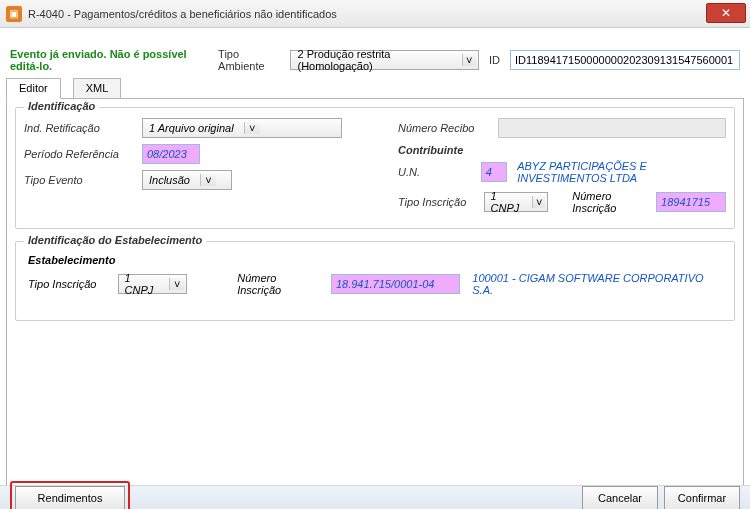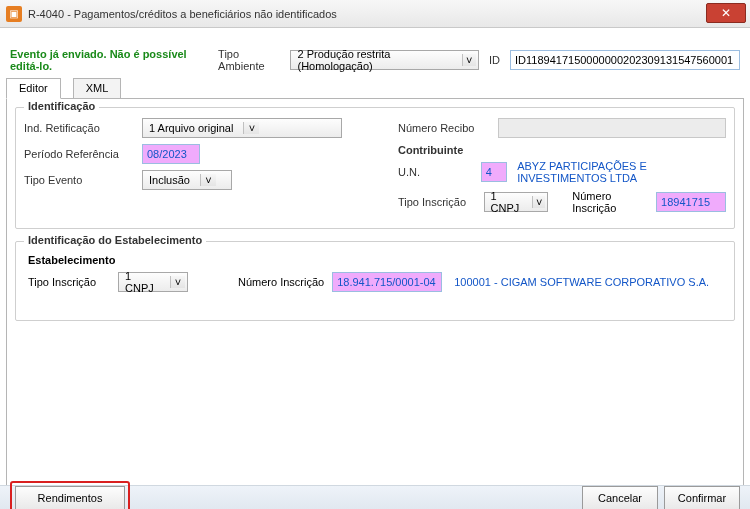--- a/index.html
+++ b/index.html
@@ -113,20 +113,21 @@
     position: relative;
   }
 
   
   .group {
     border: 1px solid #cfcfcf;
     border-radius: 2px;
     padding: 10px 8px 8px 8px;
     position: relative;
     margin-bottom: 12px;
+    font-style: italic;
   }
   .group > .legend {
     position: absolute;
     top: -8px; left: 8px;
     background: #fff;
     padding: 0 4px;
     font-weight: bold;
     color: #333;
   }
 
@@ -294,21 +295,21 @@
   <div class="group" style="height:80px">
     <span class="legend">Identificação do Estabelecimento</span>
     <div style="font-weight:bold;margin:2px 0 6px 4px">Estabelecimento</div>
     <div class="row" style="margin-left:4px">
       <span style="width:90px">Tipo Inscrição</span>
       <span class="combo" style="width:70px">
         <span class="combo-text">1 CNPJ</span>
         <span class="chev">˅</span>
       </span>
       <span style="margin-left:50px">Número Inscrição</span>
-      <span class="input blue" style="width:110px;margin-left:8px">
+      <span class="input blue" style="width:130px;margin-left:8px">
         <span>18.941.715/0001-04</span>
       </span>
       <span style="margin-left:12px;color:#1356c7">100001 - CIGAM SOFTWARE CORPORATIVO S.A.</span>
     </div>
   </div>
 
 </div>
 
 <div class="footer">
   <span class="rendimentos-wrap">

